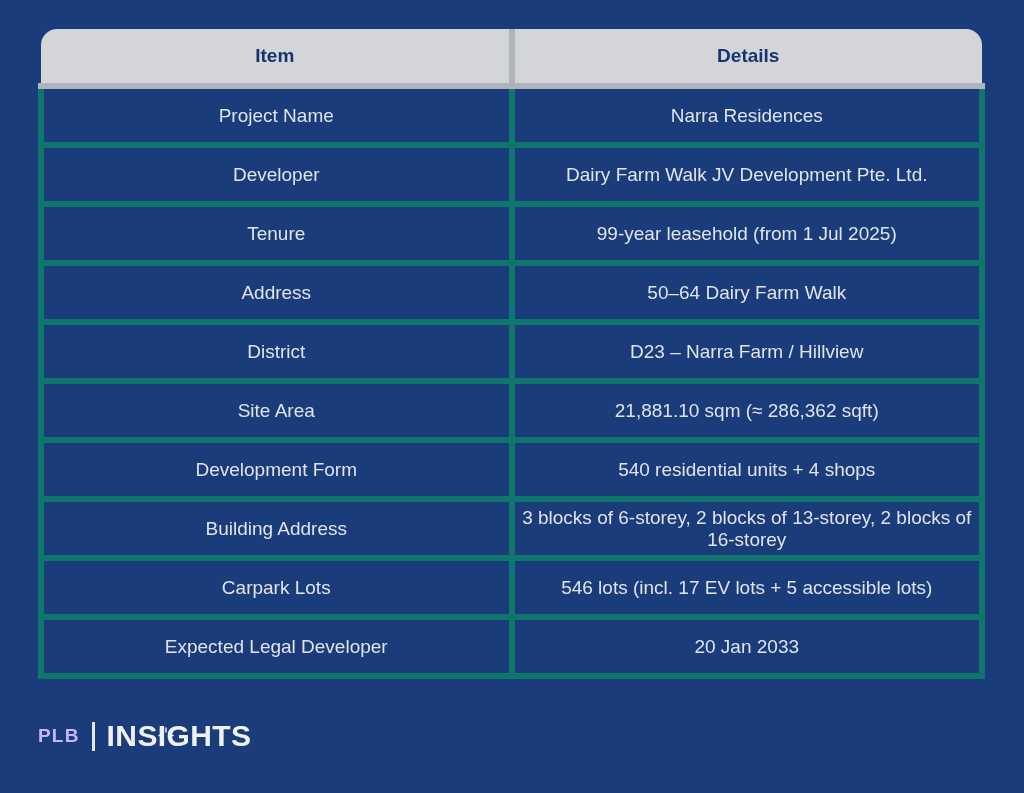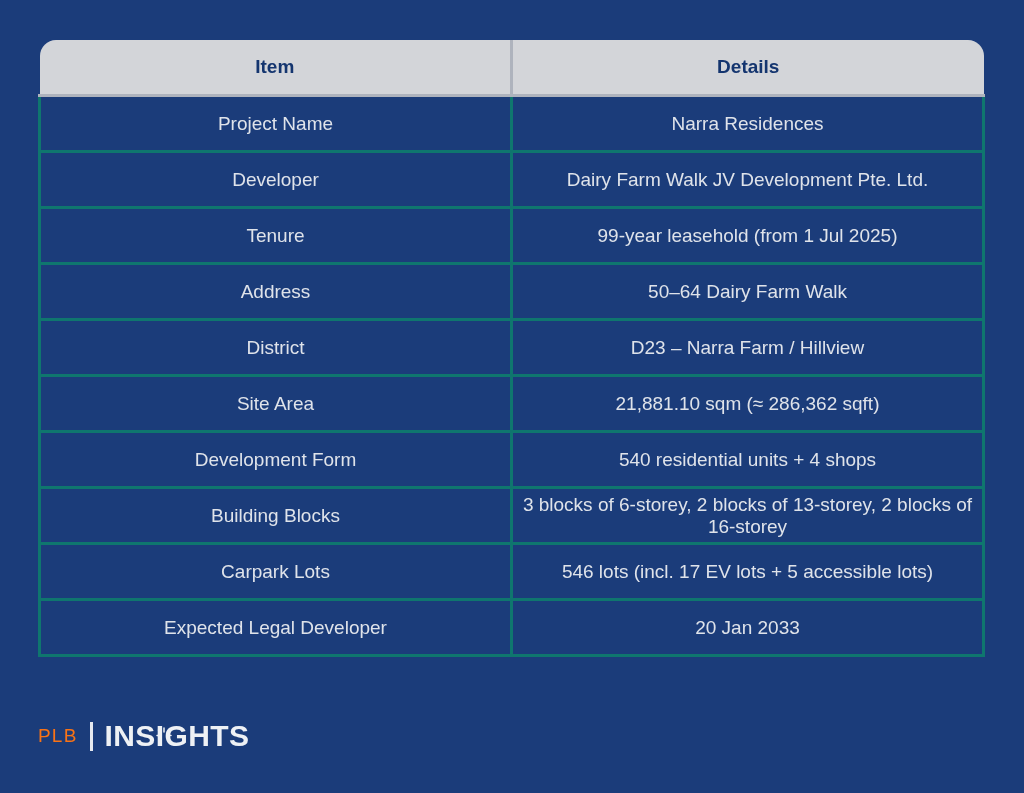--- a/index.html
+++ b/index.html
@@ -56,33 +56,33 @@
     font-weight: 500;
     letter-spacing: 0.6px;
     margin-top: 5px;
     color: #02102c;
   }
 
   
   .table-wrap {
     position: absolute;
     left: 38px;
-    top: 40px;
+    top: 29px;
     width: 947px;
     z-index: 2;
     border-radius: 16px;
   }
   table.spec {
     width: 947px;
     border-collapse: collapse;
     table-layout: fixed;
   }
   table.spec th,
   table.spec td {
-    border: 3px solid #0f766e;
+    border: 6px solid #0f766e;
     padding: 0;
     text-align: center;
     vertical-align: middle;
   }
   table.spec thead th {
     background: #d3d5d9;
     color: #14356f;
     font-size: 19px;
     font-weight: 700;
     height: 54px;
@@ -116,23 +116,23 @@
   
   .brand {
     position: absolute;
     left: 38px;
     top: 719px;
     display: flex;
     align-items: center;
     z-index: 3;
   }
   .brand-plb {
-    color: #f97316;
+    color: #c4b5fd;
     font-size: 19px;
-    font-weight: 400;
+    font-weight: 700;
     letter-spacing: 1.2px;
   }
   .brand-divider {
     width: 3px;
     height: 29px;
     background: #e6e9ef;
     margin: 0 12px;
   }
   .brand-insights {
     position: relative;
@@ -199,21 +199,21 @@
         </tr>
         <tr>
           <td class="cell-item">Site Area</td>
           <td class="cell-details">21,881.10 sqm (≈ 286,362 sqft)</td>
         </tr>
         <tr>
           <td class="cell-item">Development Form</td>
           <td class="cell-details">540 residential units + 4 shops</td>
         </tr>
         <tr>
-          <td class="cell-item">Building Blocks</td>
+          <td class="cell-item">Building Address</td>
           <td class="cell-details">3 blocks of 6-storey, 2 blocks of 13-storey, 2 blocks of 16-storey</td>
         </tr>
         <tr>
           <td class="cell-item">Carpark Lots</td>
           <td class="cell-details">546 lots (incl. 17 EV lots + 5 accessible lots)</td>
         </tr>
         <tr>
           <td class="cell-item">Expected Legal Developer</td>
           <td class="cell-details">20 Jan 2033</td>
         </tr>

